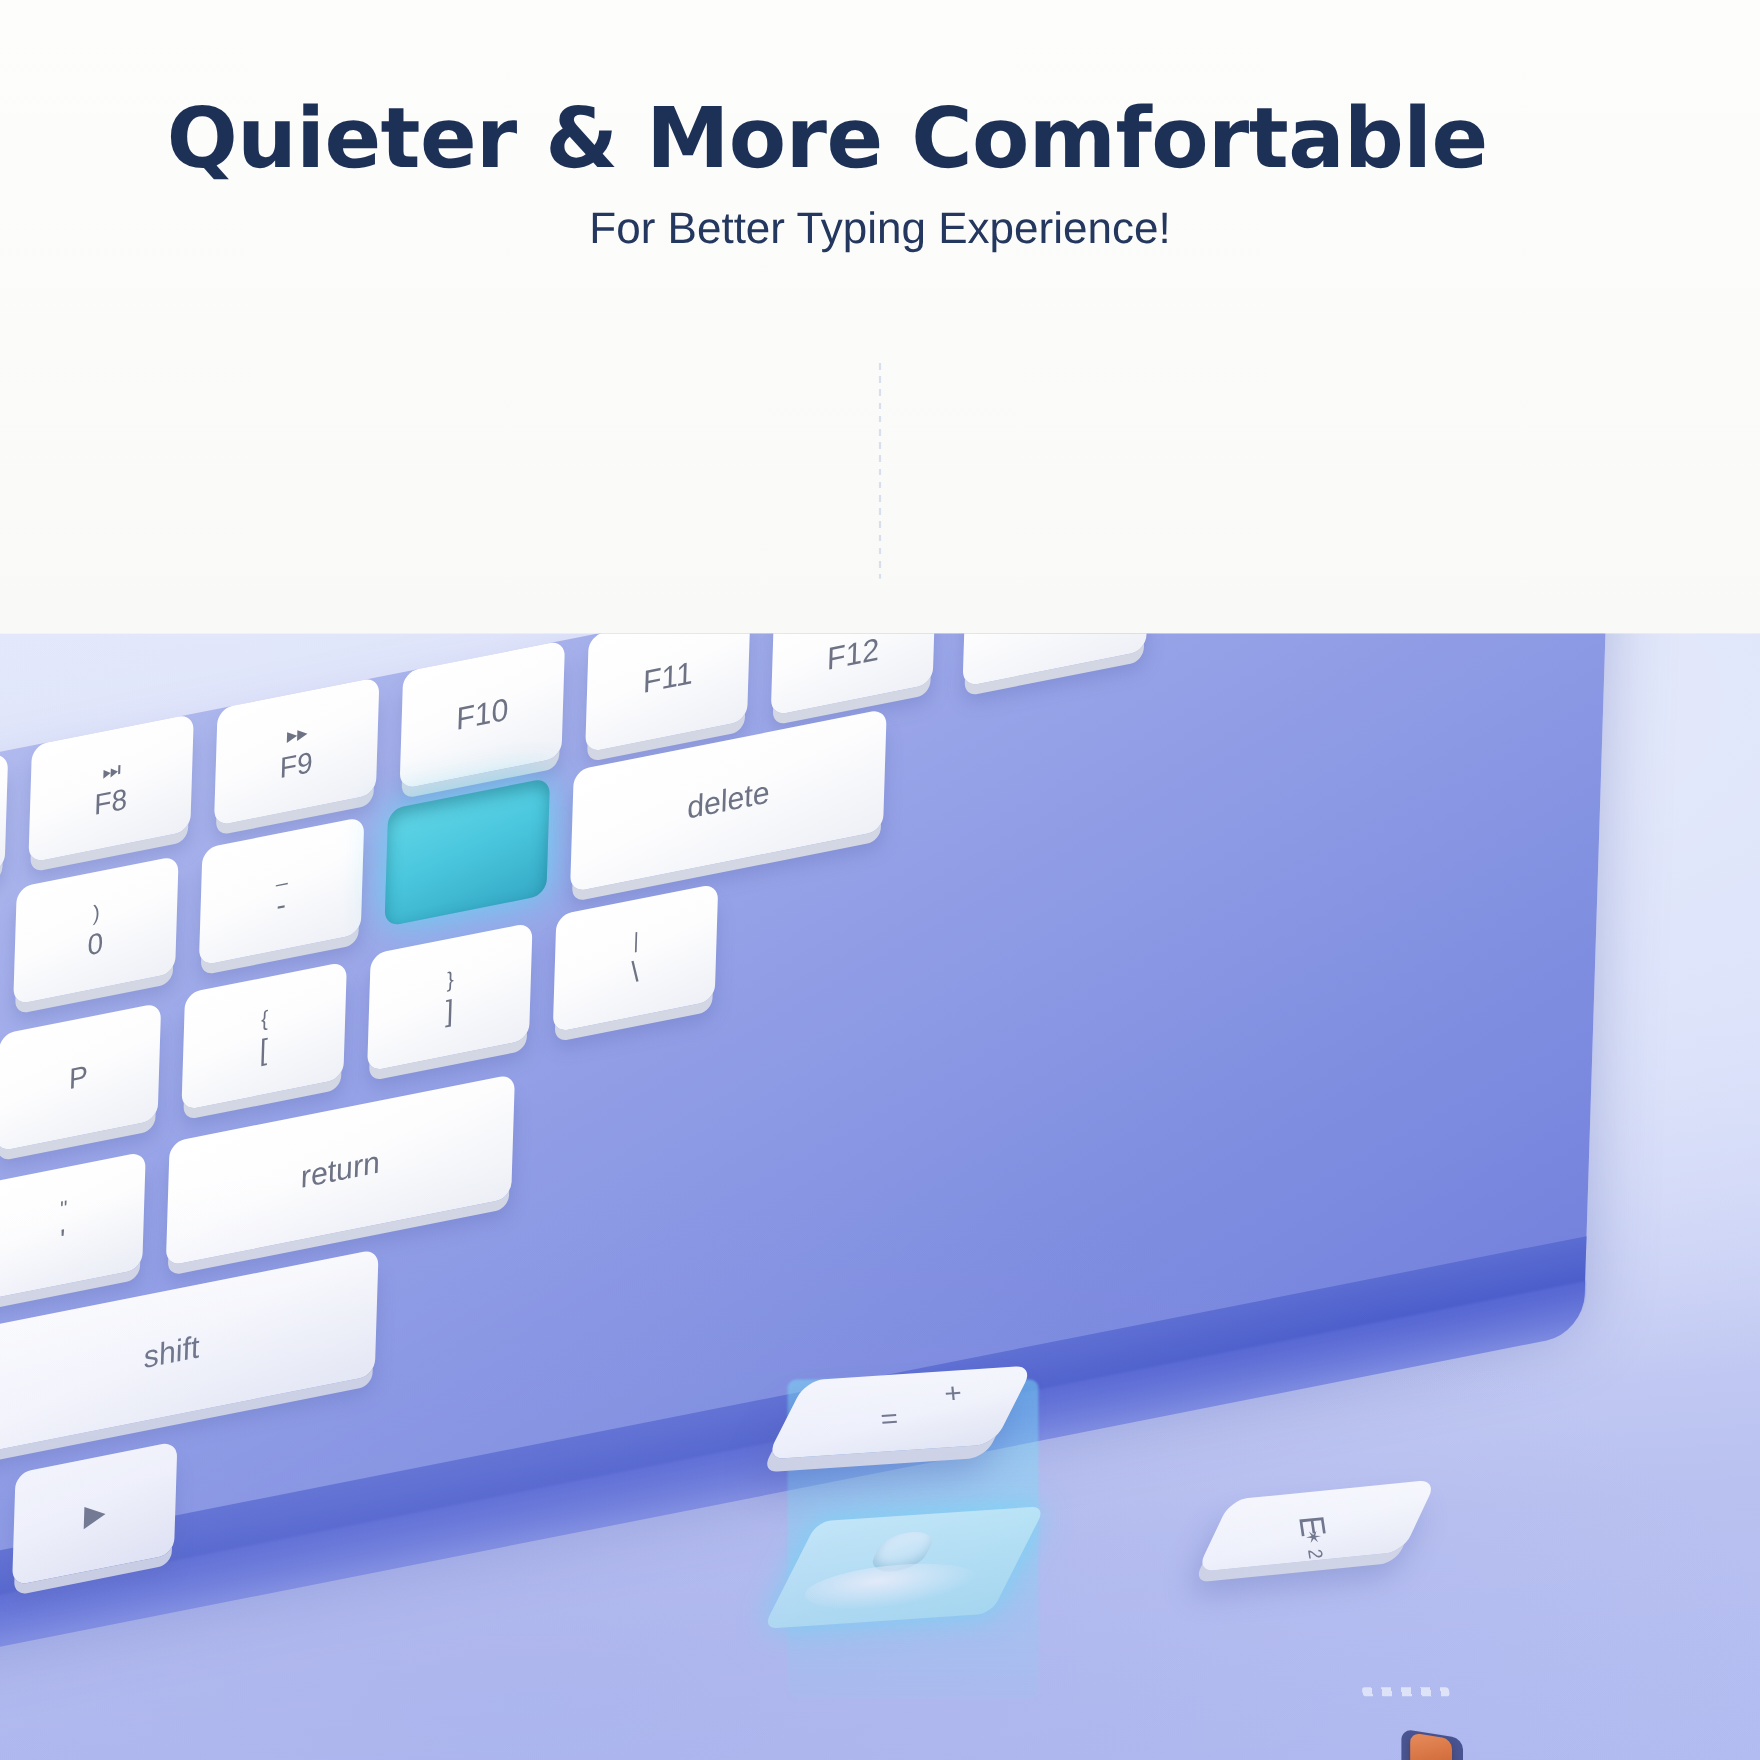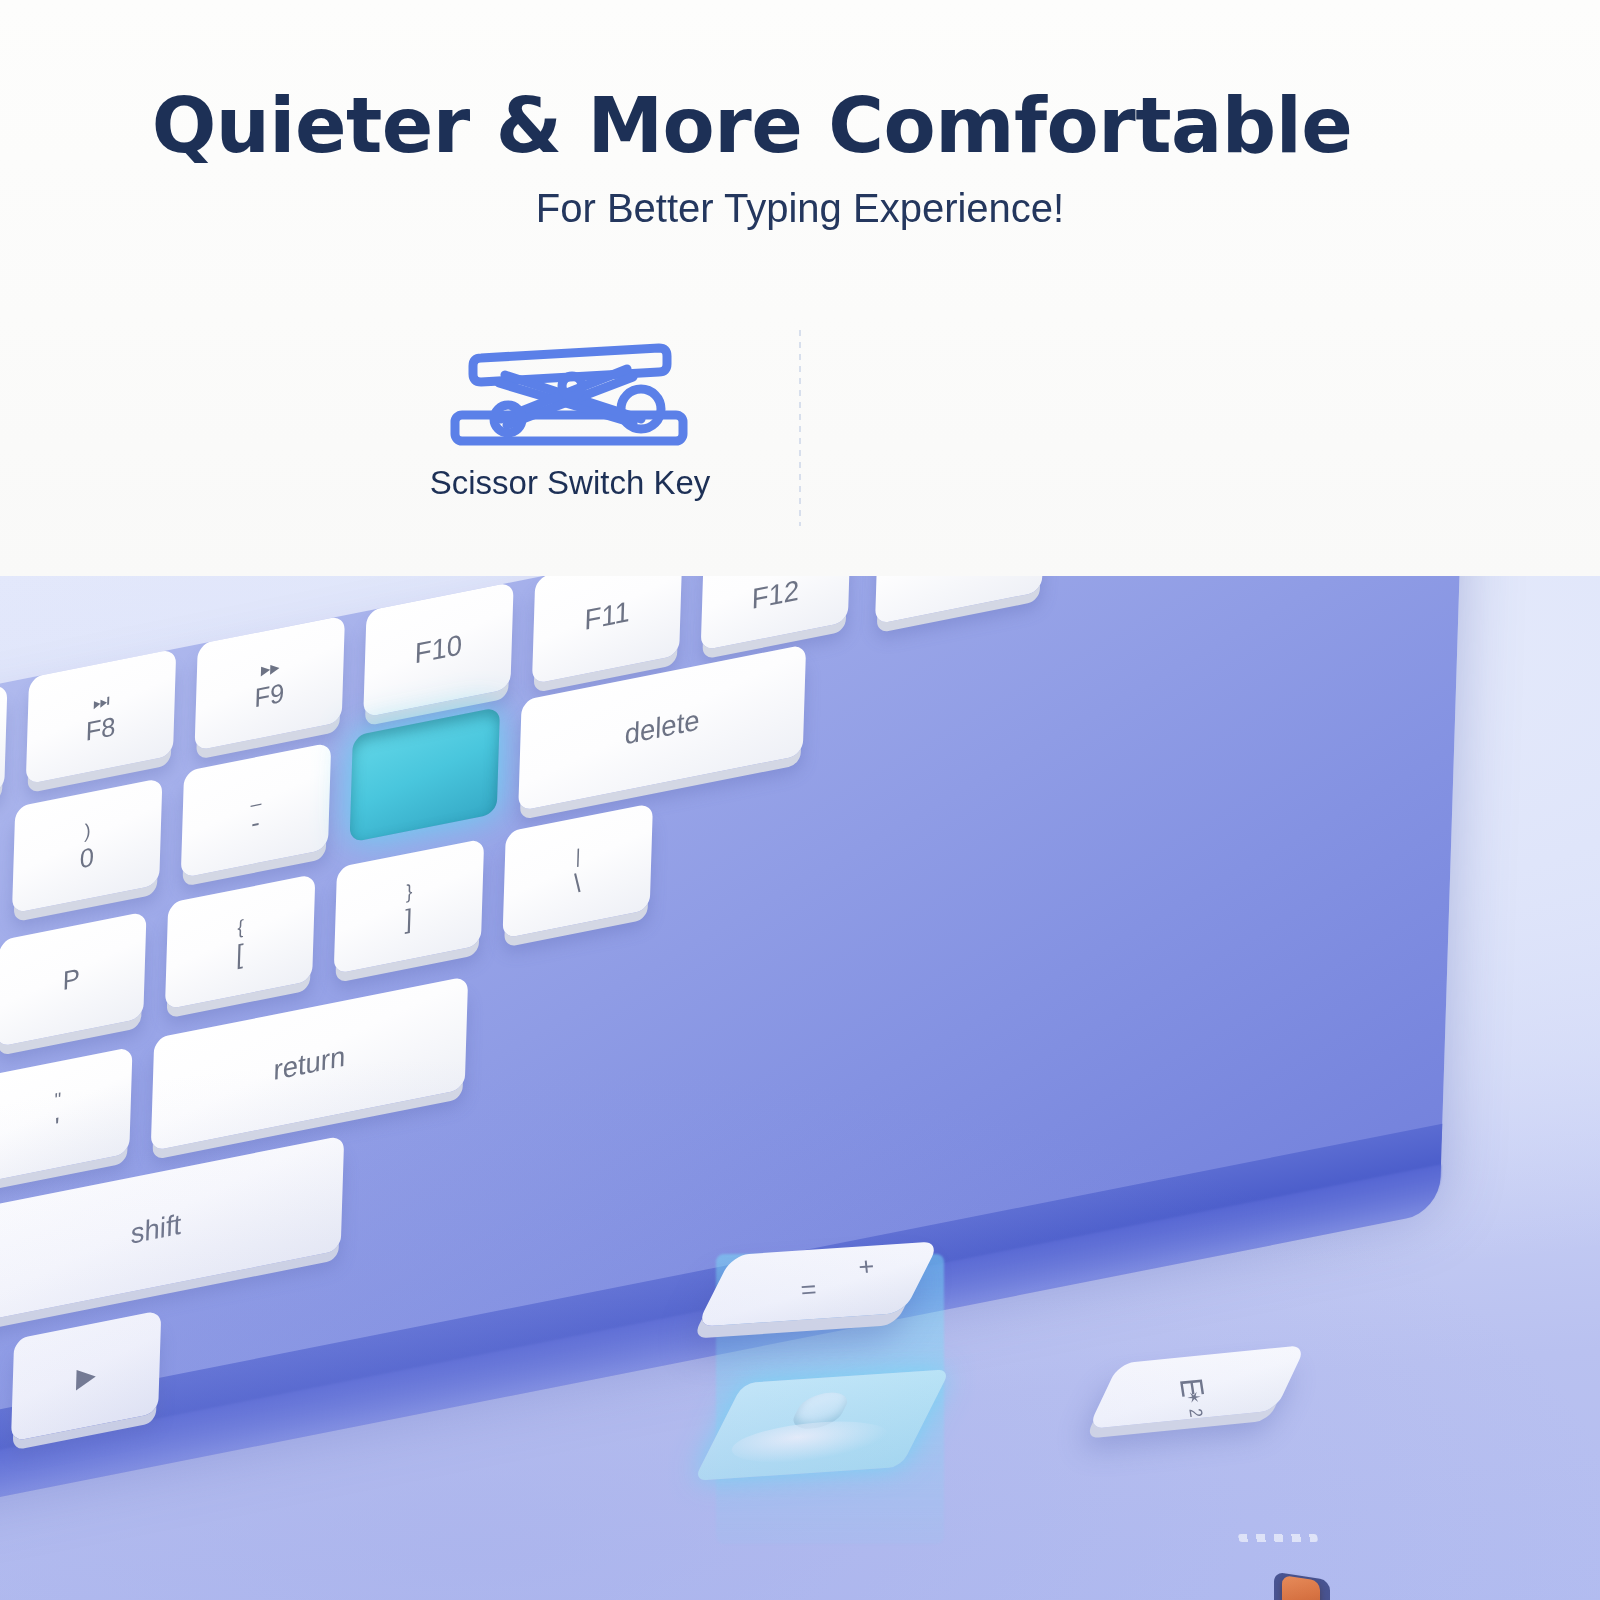--- a/index.html
+++ b/index.html
@@ -188,40 +188,20 @@
 
 <div class="page">
 
   <div class="top-panel">
 
     <div class="headline">Quieter &amp; More Comfortable</div>
     <div class="subhead">For Better Typing Experience!</div>
 
     <div class="features">
 
-      <div class="feature f1">
-        <div class="feature-icon">
-          <svg width="250" height="118" viewBox="0 0 250 118" fill="none" stroke="#5b80e8" stroke-width="9" stroke-linecap="round" stroke-linejoin="round">
-
-            <path d="M36 27 L214 17 Q222 17 222 25 L222 33 Q222 41 214 41 L36 51 Q28 51 28 43 L28 35 Q28 27 36 27 Z"></path>
-
-            <rect x="10" y="84" width="228" height="26" rx="7"></rect>
-
-            <path d="M54 52 L188 92"></path>
-            <path d="M60 44 L196 88"></path>
-            <path d="M188 46 L62 94"></path>
-            <path d="M182 38 L56 88"></path>
-
-            <circle cx="127" cy="55" r="10"></circle>
-            <circle cx="63" cy="88" r="14"></circle>
-            <circle cx="196" cy="78" r="20"></circle>
-          </svg>
-        </div>
-        <div class="feature-label">Scissor Switch Key</div>
-      </div>
 
     </div>
 
     <div class="divider"></div>
   </div>
 
   <div class="photo">
 
     <div class="kb">
       <div class="kb-deck"></div>

